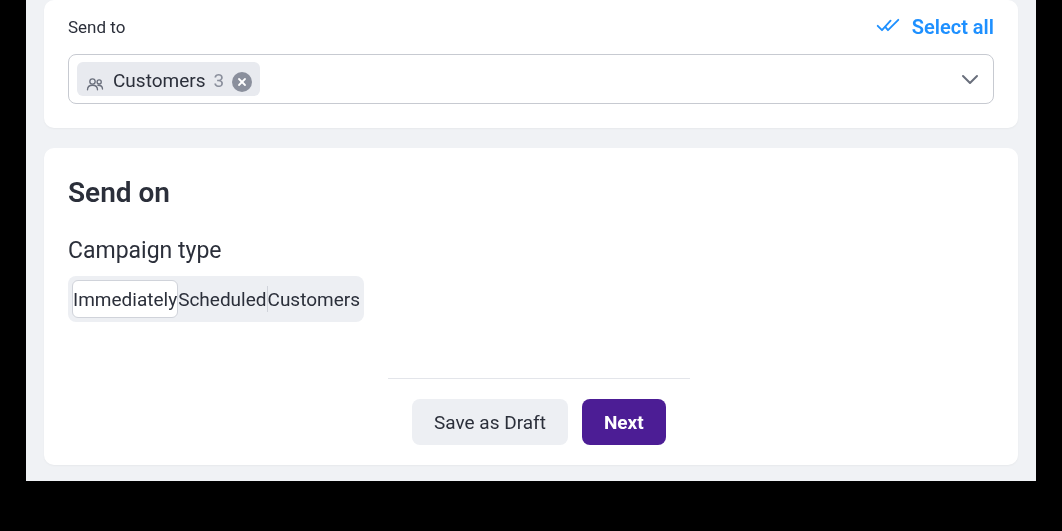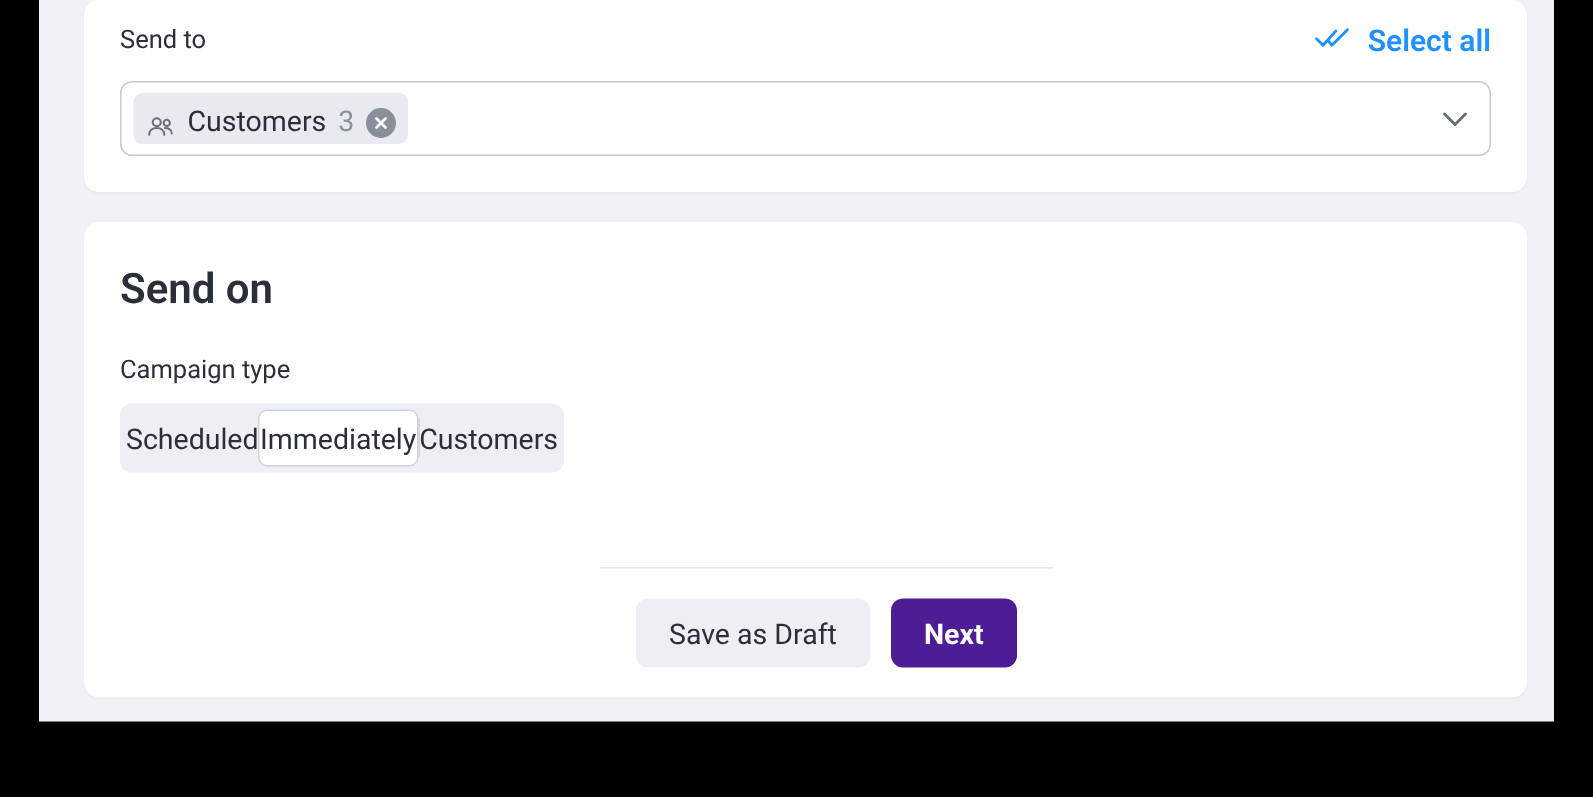--- a/index.html
+++ b/index.html
@@ -19,21 +19,20 @@
       background: #f0f2f5;
       padding: 0 18px 16px 18px;
       display: flex;
       flex-direction: column;
       gap: 20px;
     }
     .card {
       background: #ffffff;
       border-radius: 10px;
       box-shadow: 0 1px 2px rgba(0,0,0,0.04);
-      margin-left: 12px;
     }
     .card-send-to {
       padding: 0 24px 24px 24px;
     }
     .send-to-header {
       display: flex;
       align-items: center;
       justify-content: space-between;
       padding-top: 10px;
       height: 44px;
@@ -100,21 +99,21 @@
       flex-direction: row;
     }
     .send-on-body { padding: 28px 24px 24px 24px; }
     .send-on-title {
       font-size: 28px;
       font-weight: 600;
       color: #2b2f3a;
     }
     .campaign-type-label {
       margin-top: 28px;
-      font-size: 17px;
+      font-size: 23px;
       color: #2b2f3a;
     }
     .seg-control {
       margin-top: 12px;
       display: flex;
       background: #edeff3;
       border-radius: 8px;
       padding: 4px;
       height: 46px;
     }
@@ -212,25 +211,25 @@
         </svg>
       </span>
     </div>
   </div>
 
   <div class="card card-send-on">
     <div class="send-on-body">
       <div class="send-on-title">Send on</div>
       <div class="campaign-type-label">Campaign type</div>
       <div class="seg-control">
+        <div class="seg-item active">
+          <span>Immediately</span>
+        </div>
         <div class="seg-item">
           <span>Scheduled</span>
-        </div>
-        <div class="seg-item active">
-          <span>Immediately</span>
         </div>
         <div class="seg-divider"></div>
         <div class="seg-item">
           <span>Customers</span>
         </div>
       </div>
     </div>
     <div class="footer">
       <button class="btn btn-draft">Save as Draft</button>
       <button class="btn btn-next">Next</button>

